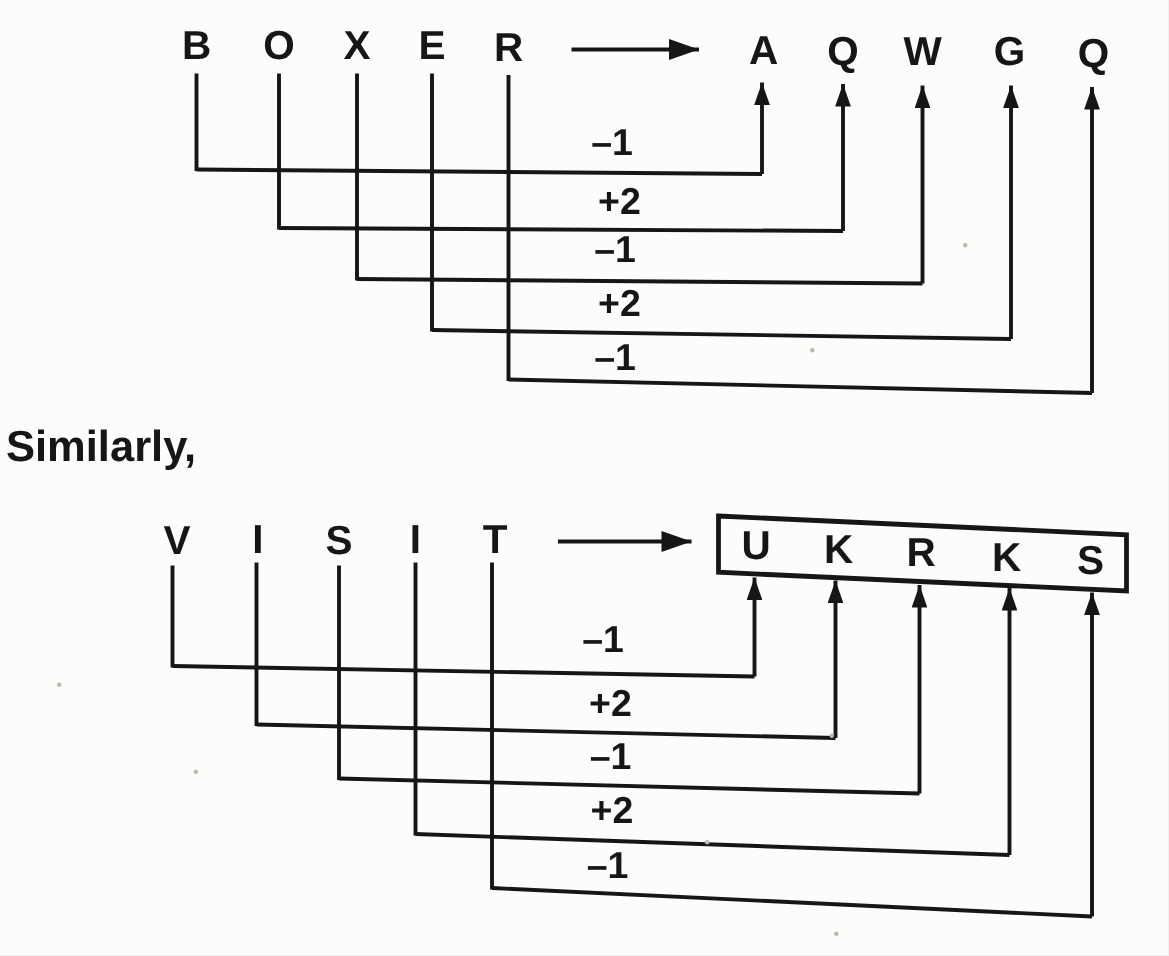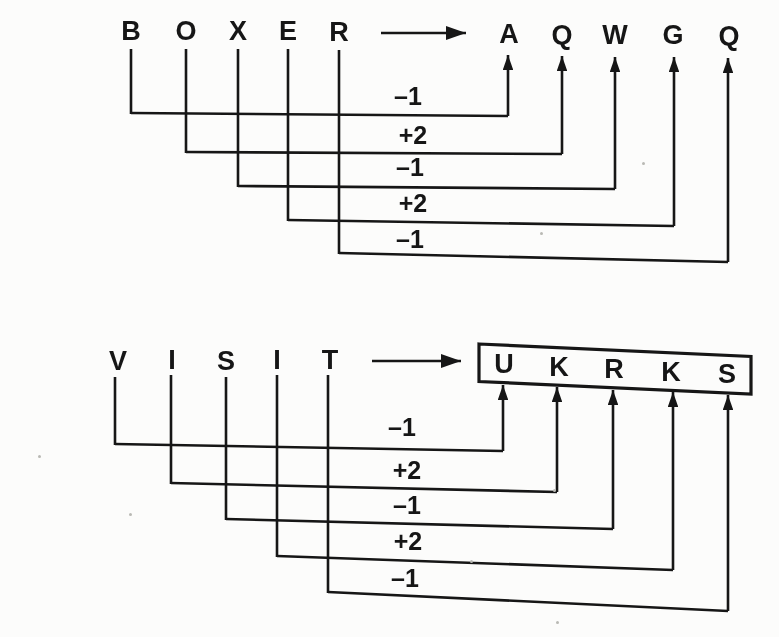--- a/index.html
+++ b/index.html
@@ -113,20 +113,21 @@
   <span class="glyph" style="left:615px; top:35px;">W</span>
   <span class="glyph" style="left:673px; top:35px;">G</span>
   <span class="glyph" style="left:729px; top:36px;">Q</span>
 
   <span class="op" style="left:408px; top:96px;">–1</span>
   <span class="op" style="left:413px; top:135px;">+2</span>
   <span class="op" style="left:410px; top:167px;">–1</span>
   <span class="op" style="left:413px; top:203px;">+2</span>
   <span class="op" style="left:410px; top:239px;">–1</span>
 
+  <span class="similarly">Similarly,</span>
 
   <span class="glyph" style="left:118px; top:361px;">V</span>
   <span class="glyph" style="left:172px; top:360px;">I</span>
   <span class="glyph" style="left:226px; top:361px;">S</span>
   <span class="glyph" style="left:277px; top:360px;">I</span>
   <span class="glyph" style="left:330px; top:360px;">T</span>
 
   <span class="glyph" style="left:504px; top:364px;">U</span>
   <span class="glyph" style="left:559px; top:367px;">K</span>
   <span class="glyph" style="left:614px; top:369px;">R</span>

